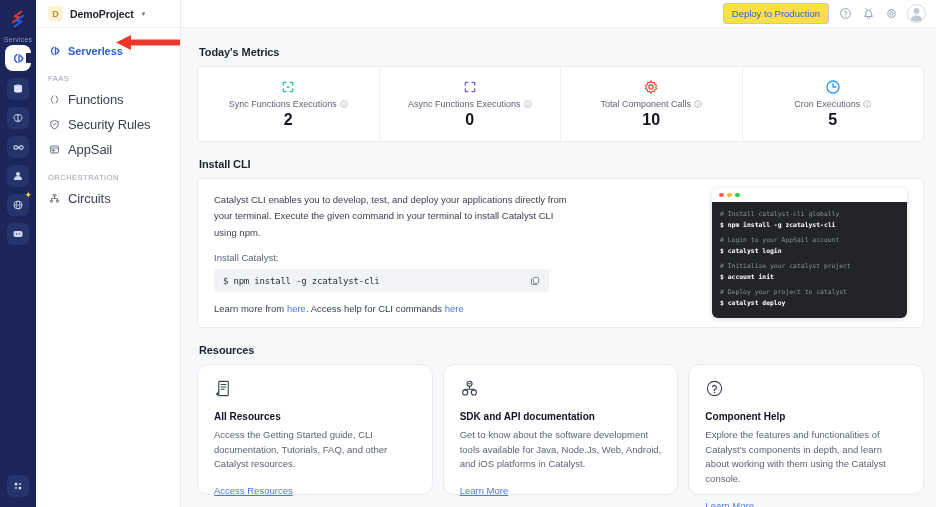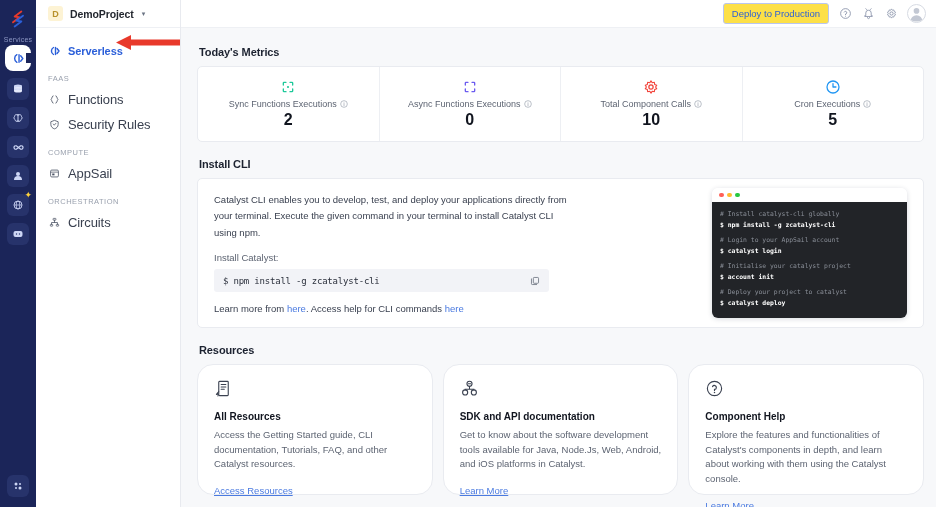--- a/index.html
+++ b/index.html
@@ -146,21 +146,21 @@
     flex: 1 1 auto; background: #222428; padding: 7px 8px;
     font-family: "DejaVu Sans Mono", monospace; font-size: 6.4px; line-height: 1.72;
   }
   .t-comment { color: #8a8f98; }
   .t-cmd { color: #ffffff; font-weight: bold; }
   .t-gap { height: 4px; }
 
   
   .res-row { display: flex; gap: 10px; }
   .res-card {
-    flex: 1 1 0; background: #fff; border: 1px solid #e9ebf0; border-radius: 16px;
+    flex: 1 1 0; background: #fff; border: 1px solid #e9ebf0; border-radius: 11px;
     padding: 14px 16px 0 16px; height: 131px;
   }
   .res-ico { height: 22px; margin-bottom: 10px; display:flex; align-items:flex-start; }
   .res-title { font-size: 10px; font-weight: bold; color: #11151f; margin-bottom: 6px; }
   .res-desc { font-size: 9.5px; color: #5d6472; line-height: 1.55; }
   .res-link { font-size: 9.5px; color: #4a7ae0; text-decoration: underline; margin-top: 13px; display: inline-block; cursor: pointer; }
 
   
   .arrow-annot {
     position: absolute; left: 116px; top: 34px;
@@ -277,21 +277,20 @@
       <div class="nav-item">
         <span class="nav-ico">
           <svg width="11" height="11" viewBox="0 0 24 24" fill="none">
             <path d="M12 3 L20 6 V12 C20 17 16 20.5 12 21.5 C8 20.5 4 17 4 12 V6 Z" stroke="#4d5566" stroke-width="1.8" stroke-linejoin="round"></path>
             <path d="M9.5 11 L11.5 13.5 L15 9.5" stroke="#4d5566" stroke-width="1.7" stroke-linecap="round" stroke-linejoin="round"></path>
           </svg>
         </span>
         <span>Security Rules</span>
       </div>
 
-      <div class="nav-group-title">COMPUTE</div>
       <div class="nav-item">
         <span class="nav-ico">
           <svg width="11" height="11" viewBox="0 0 24 24" fill="none">
             <rect x="3.5" y="4.5" width="17" height="15" rx="2.5" stroke="#4d5566" stroke-width="1.8"></rect>
             <path d="M3.5 9 H20.5" stroke="#4d5566" stroke-width="1.6"></path>
             <rect x="7" y="12" width="5" height="4" fill="#4d5566"></rect>
           </svg>
         </span>
         <span>AppSail</span>
       </div>

